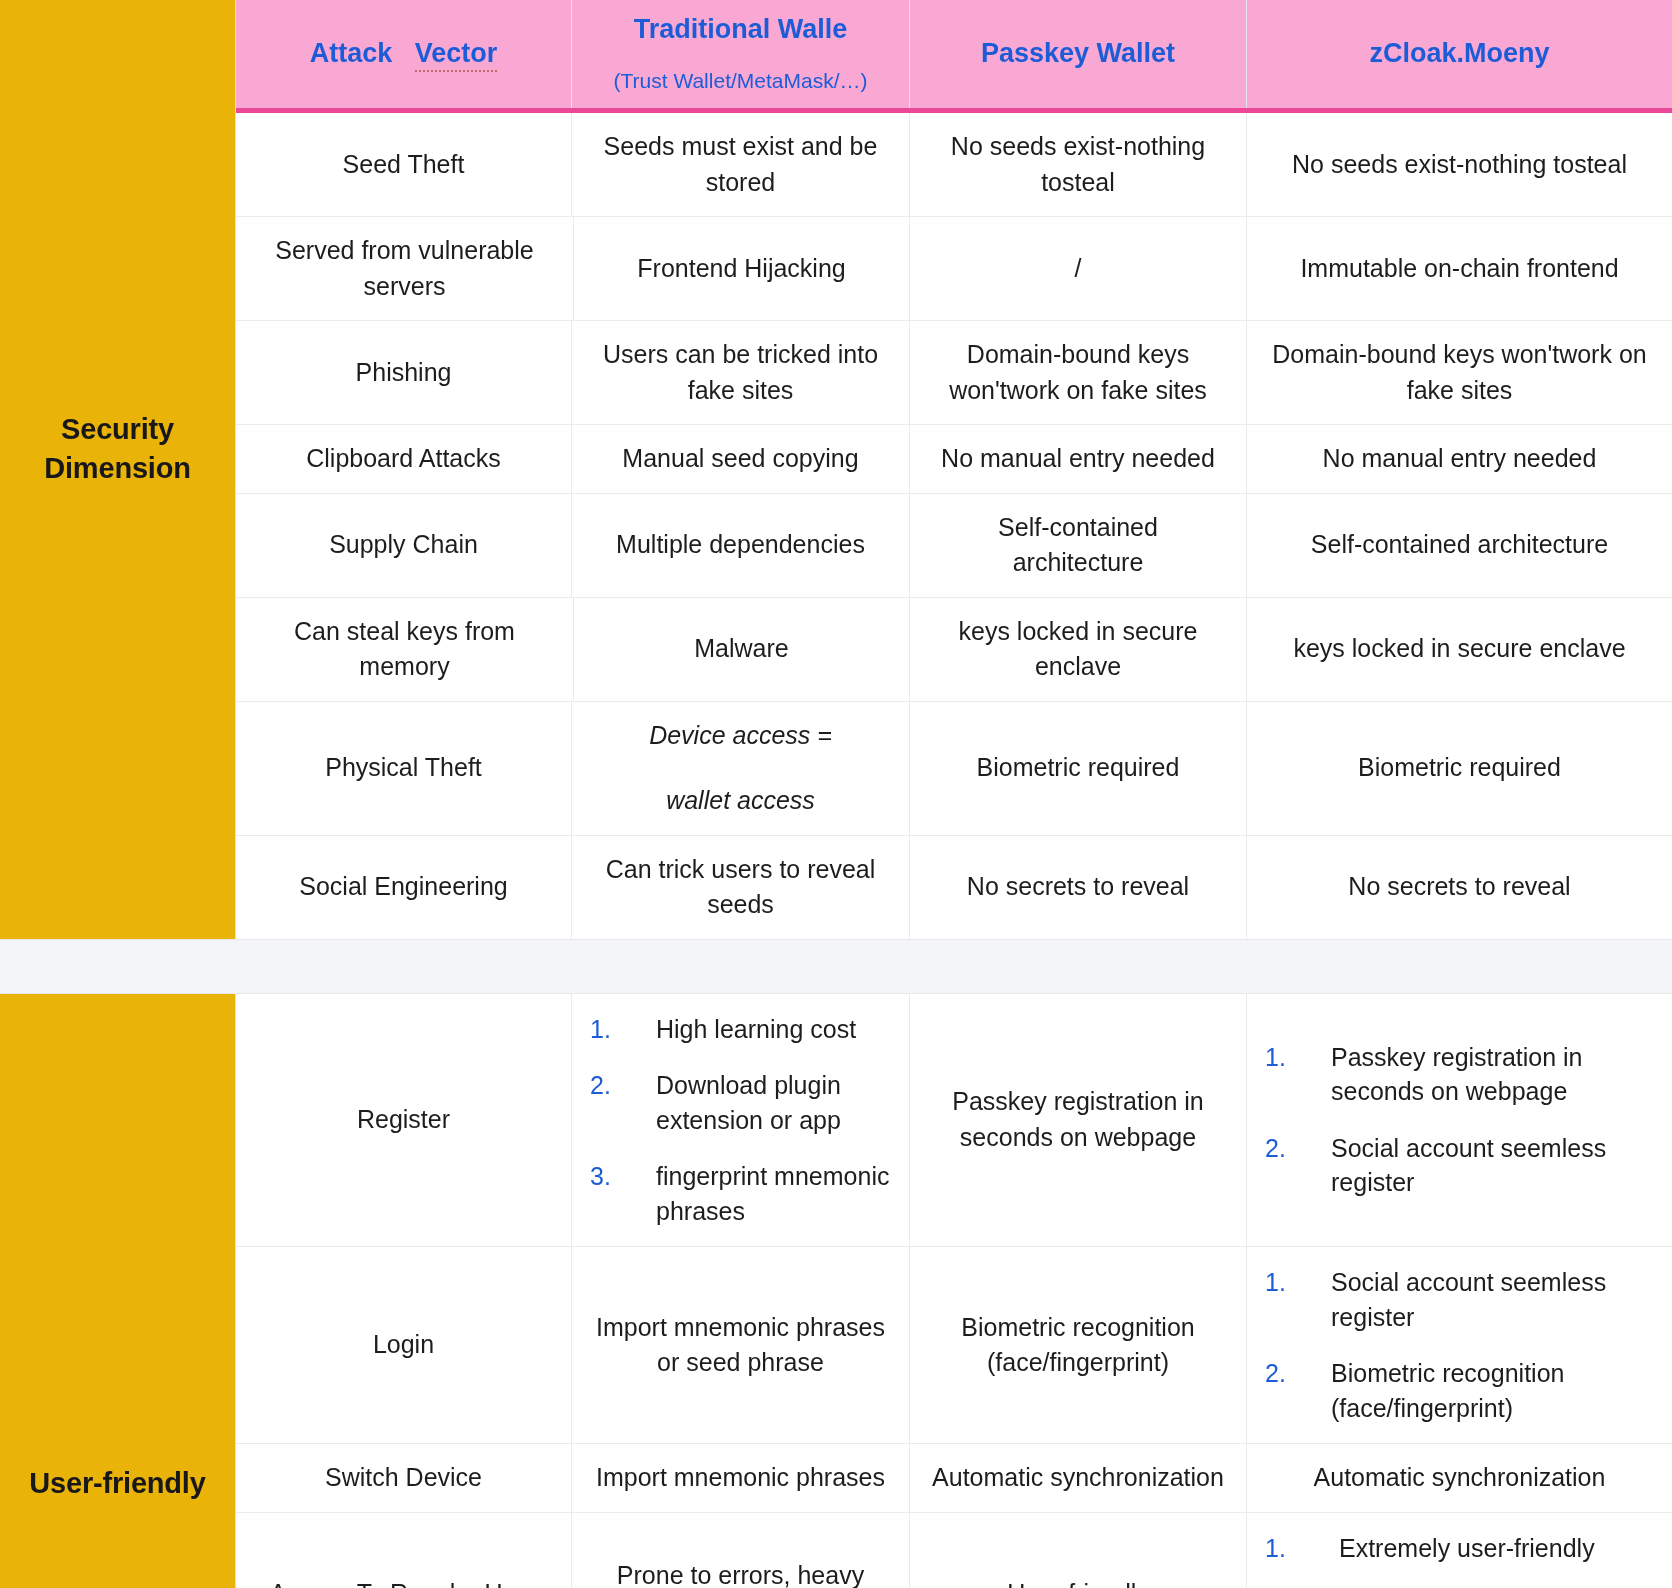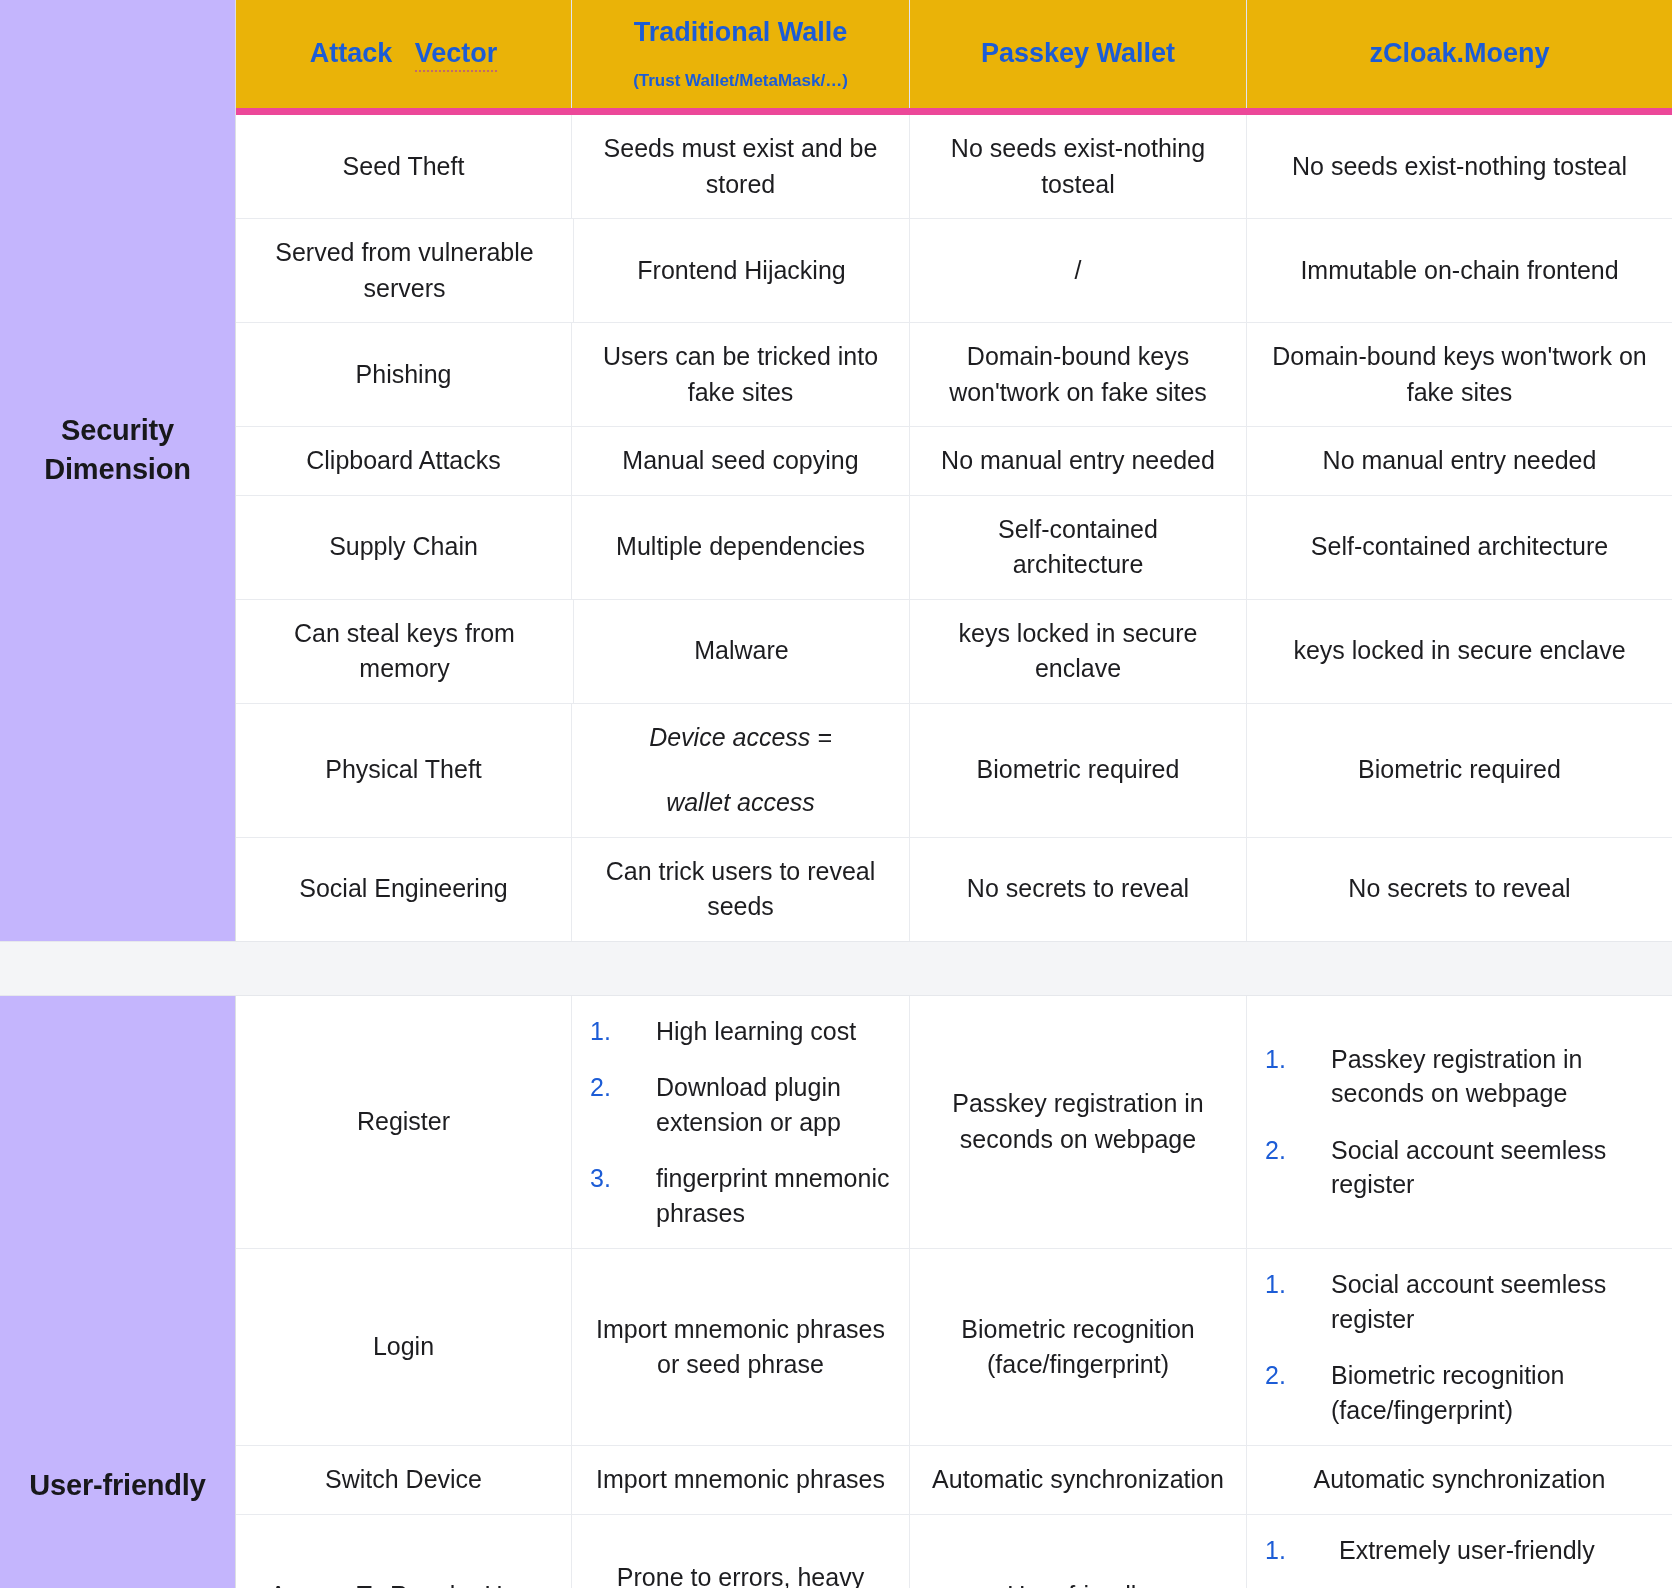--- a/index.html
+++ b/index.html
@@ -17,21 +17,21 @@
     background: #ffffff;
   }
   
   .section {
     display: flex;
     width: 100%;
   }
   .rowlabel {
     width: 236px;
     flex: 0 0 236px;
-    background: #c4b5fd;
+    background: #eab308;
     border-right: 1px solid #dcdfe3;
     display: flex;
     align-items: center;
     justify-content: center;
     text-align: center;
     font-size: 29px;
     font-weight: bold;
     color: #18181b;
     line-height: 1.35;
     letter-spacing: -0.2px;
@@ -40,38 +40,38 @@
   .rowlabel.usability { padding-top: 300px; }
   .grid {
     flex: 1 1 auto;
     display: flex;
     flex-direction: column;
     min-width: 0;
   }
   
   .thead {
     display: flex;
-    background: #eab308;
-    border-bottom: 7px solid #ec4899;
+    background: #f9a8d4;
+    border-bottom: 5px solid #ec4899;
   }
   .th {
     display: flex;
     flex-direction: column;
     align-items: center;
     justify-content: center;
     text-align: center;
     color: #1c5cd6;
     font-weight: bold;
     border-right: 1px solid #e0e4f2;
     padding: 8px 14px;
     min-height: 108px;
   }
   .th:last-child { border-right: none; }
   .th .main { font-size: 27px; line-height: 1.3; }
-  .th .sub  { font-size: 17px; line-height: 1.35; margin-top: 20px; font-weight: bold; }
+  .th .sub  { font-size: 21px; line-height: 1.35; margin-top: 20px; font-weight: normal; }
   .spellcheck {
     border-bottom: 2px dotted #c16b6b;
     padding-bottom: 2px;
   }
   
   .tr { display: flex; border-bottom: 1px solid #e9ebef; }
   .tr:last-child { border-bottom: none; }
   .td {
     border-right: 1px solid #e9ebef;
     padding: 16px 20px;

